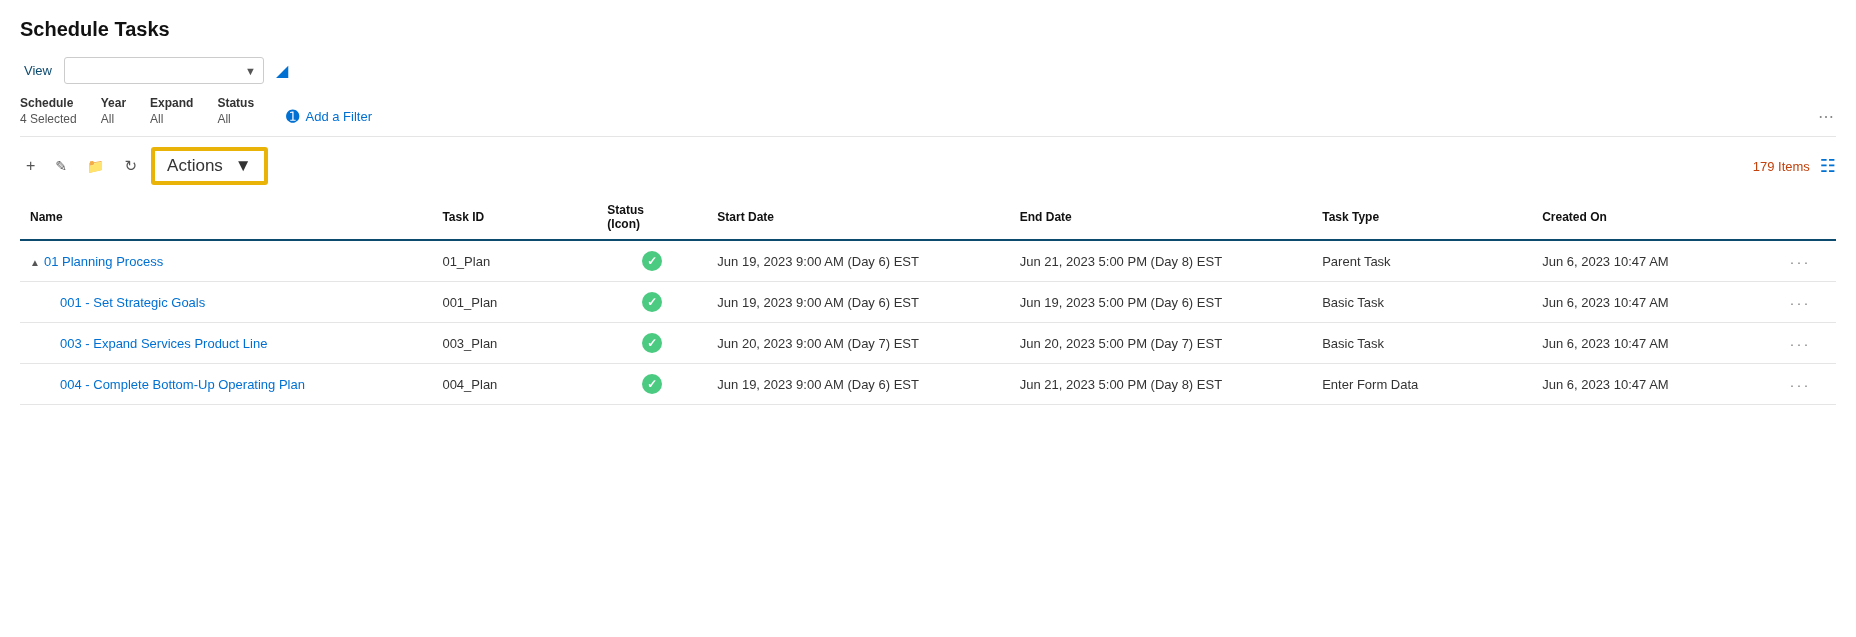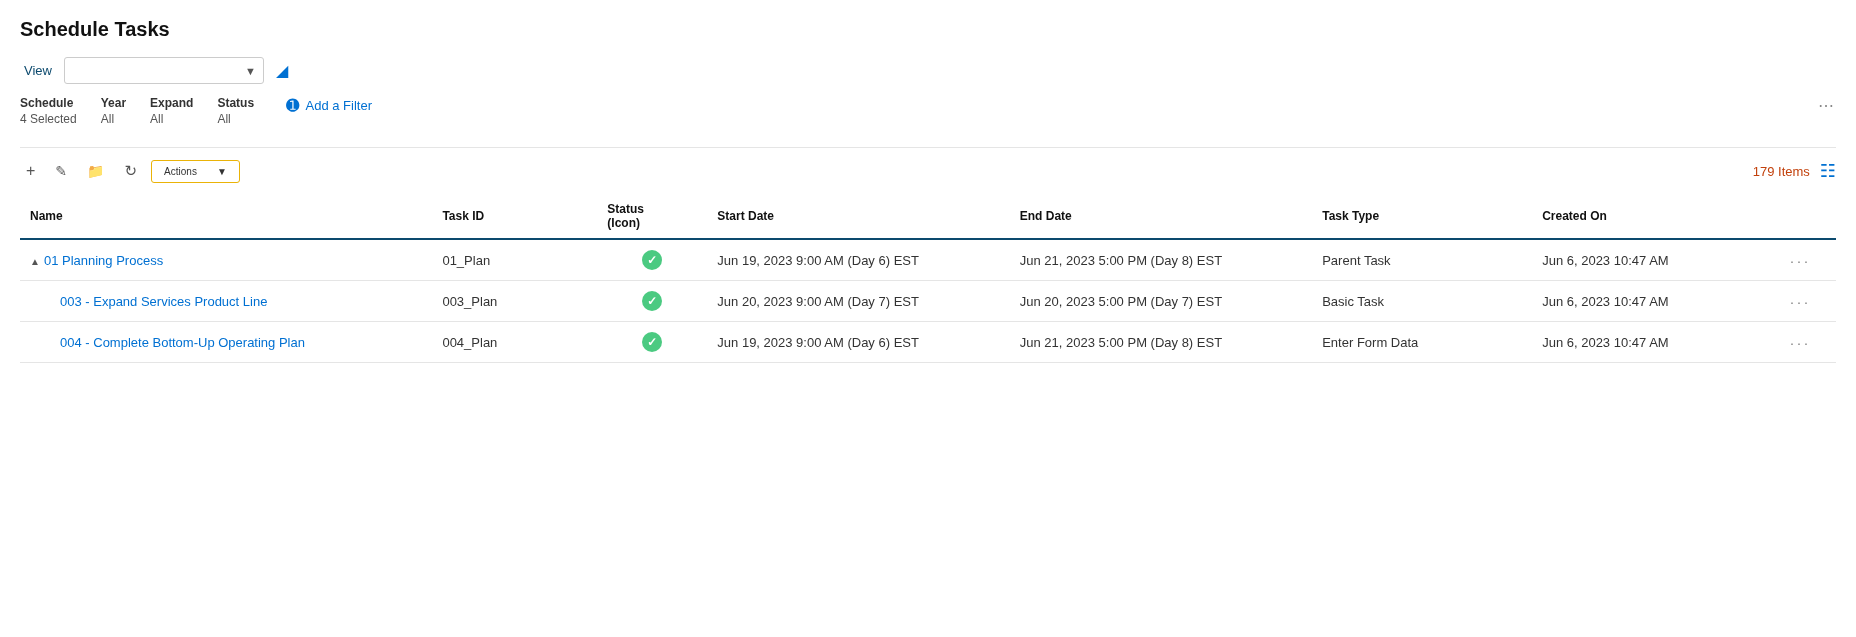--- a/index.html
+++ b/index.html
@@ -8,30 +8,30 @@
     .page-title { font-size: 20px; font-weight: 600; margin-bottom: 16px; color: #111; }
     .top-bar { display: flex; align-items: center; gap: 12px; margin-bottom: 12px; }
     .search-wrap { position: relative; flex: 0 0 460px; }
     .search-input { width: 100%; padding: 6px 32px 6px 10px; border: 1px solid #ccc; border-radius: 3px; font-size: 13px; color: #555; background: #fff; }
     .search-icon-wrap { position: absolute; right: 8px; top: 50%; transform: translateY(-50%); color: #888; font-size: 14px; }
     .view-label { font-size: 13px; color: #0c4a6e; margin-left: 4px; }
     .view-select-wrap { position: relative; display: inline-flex; align-items: center; }
     .view-select { appearance: none; padding: 5px 28px 5px 10px; border: 1px solid #ccc; border-radius: 3px; font-size: 13px; background: #fff; min-width: 200px; color: #333; cursor: pointer; }
     .view-chevron { position: absolute; right: 8px; top: 50%; transform: translateY(-50%); color: #555; pointer-events: none; font-size: 11px; }
     .filter-icon { color: #0070d2; font-size: 16px; cursor: pointer; }
-    .filter-row { display: flex; align-items: flex-start; gap: 24px; margin-bottom: 10px; border-bottom: 1px solid #e5e5e5; padding-bottom: 21px; }
+    .filter-row { display: flex; align-items: flex-end; gap: 24px; margin-bottom: 10px; border-bottom: 1px solid #e5e5e5; padding-bottom: 10px; }
     .filter-group { display: flex; flex-direction: column; gap: 2px; }
     .filter-label { font-weight: 600; font-size: 12px; color: #333; }
     .filter-value { font-size: 12px; color: #555; }
     .add-filter { display: flex; align-items: center; gap: 6px; color: #0070d2; cursor: pointer; font-size: 13px; font-weight: 500; margin-left: 8px; }
     .add-filter-icon { font-size: 16px; color: #0070d2; }
     .filter-row-right { margin-left: auto; color: #888; font-size: 16px; cursor: pointer; letter-spacing: 2px; }
     .toolbar { display: flex; align-items: center; gap: 8px; margin-bottom: 10px; }
     .toolbar-btn { border: none; background: none; font-size: 16px; color: #555; cursor: pointer; padding: 4px 6px; border-radius: 3px; }
-    .actions-btn { border: 1px solid #eab308; background: #fff; padding: 5px 12px; border-radius: 3px; font-size: 10px; color: #333; cursor: pointer; display: flex; align-items: center; gap: 20px; font-weight: 500; }
+    .actions-btn { border: 4px solid #eab308; background: #fff; padding: 5px 12px; border-radius: 3px; font-size: 17px; color: #333; cursor: pointer; display: flex; align-items: center; gap: 12px; font-weight: 500; }
     .toolbar-right { margin-left: auto; display: flex; align-items: center; gap: 10px; }
     .items-count { font-size: 13px; color: #c2410c; }
     .grid-view-icon { color: #0070d2; font-size: 18px; cursor: pointer; }
     .table { width: 100%; border-collapse: collapse; }
     .table th { text-align: left; font-size: 12px; font-weight: 700; color: #111; padding: 8px 10px; border-bottom: 2px solid #0c4a6e; white-space: nowrap; }
     .table th.status-col { min-width: 70px; }
     .table td { padding: 10px 10px; border-bottom: 1px solid #e5e5e5; vertical-align: middle; font-size: 13px; color: #333; }
     .task-name-link { color: #0070d2; text-decoration: none; font-weight: 500; cursor: pointer; }
     .child-row td:first-child { padding-left: 40px; }
     .status-icon { display: inline-flex; align-items: center; justify-content: center; width: 20px; height: 20px; border-radius: 50%; background: #4bca81; color: #fff; font-size: 12px; font-weight: bold; }
@@ -120,20 +120,30 @@
           <td class="col-name"><span class="triangle">▲</span><a class="task-name-link" href="#">01 Planning Process</a></td>
           <td class="col-taskid">01_Plan</td>
           <td class="col-status"><span class="status-icon">✓</span></td>
           <td class="col-startdate">Jun 19, 2023 9:00 AM (Day 6) EST</td>
           <td class="col-enddate">Jun 21, 2023 5:00 PM (Day 8) EST</td>
           <td class="col-tasktype">Parent Task</td>
           <td class="col-createdon">Jun 6, 2023 10:47 AM</td>
           <td class="col-rowactions"><span class="row-actions">···</span></td>
         </tr>
         <tr class="child-row">
+          <td class="col-name"><a class="task-name-link" href="#">001 - Set Strategic Goals</a></td>
+          <td class="col-taskid">001_Plan</td>
+          <td class="col-status"><span class="status-icon">✓</span></td>
+          <td class="col-startdate">Jun 19, 2023 9:00 AM (Day 6) EST</td>
+          <td class="col-enddate">Jun 19, 2023 5:00 PM (Day 6) EST</td>
+          <td class="col-tasktype">Basic Task</td>
+          <td class="col-createdon">Jun 6, 2023 10:47 AM</td>
+          <td class="col-rowactions"><span class="row-actions">···</span></td>
+        </tr>
+        <tr class="child-row">
           <td class="col-name"><a class="task-name-link" href="#">003 - Expand Services Product Line</a></td>
           <td class="col-taskid">003_Plan</td>
           <td class="col-status"><span class="status-icon">✓</span></td>
           <td class="col-startdate">Jun 20, 2023 9:00 AM (Day 7) EST</td>
           <td class="col-enddate">Jun 20, 2023 5:00 PM (Day 7) EST</td>
           <td class="col-tasktype">Basic Task</td>
           <td class="col-createdon">Jun 6, 2023 10:47 AM</td>
           <td class="col-rowactions"><span class="row-actions">···</span></td>
         </tr>
         <tr class="child-row">

